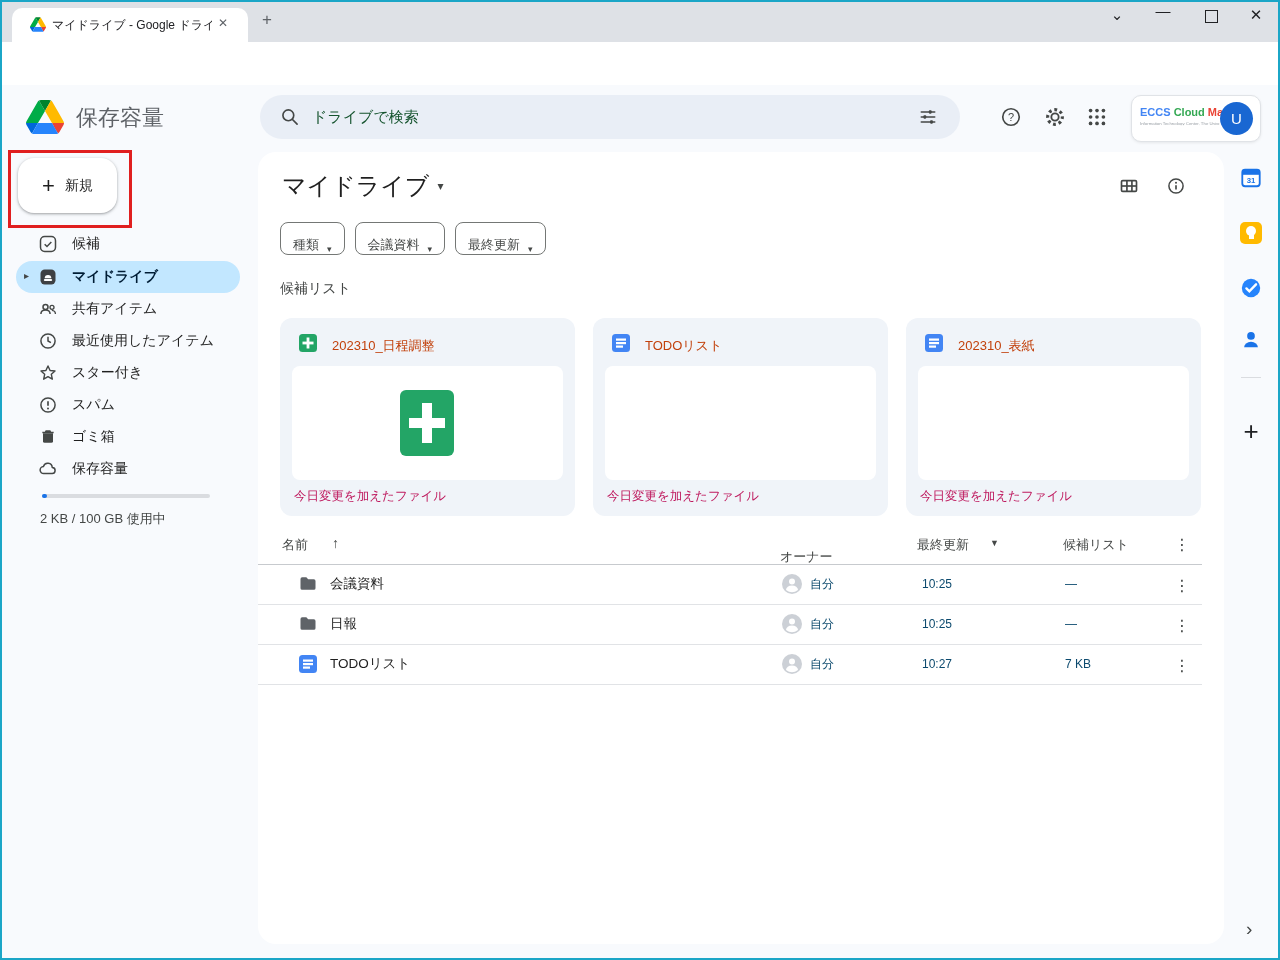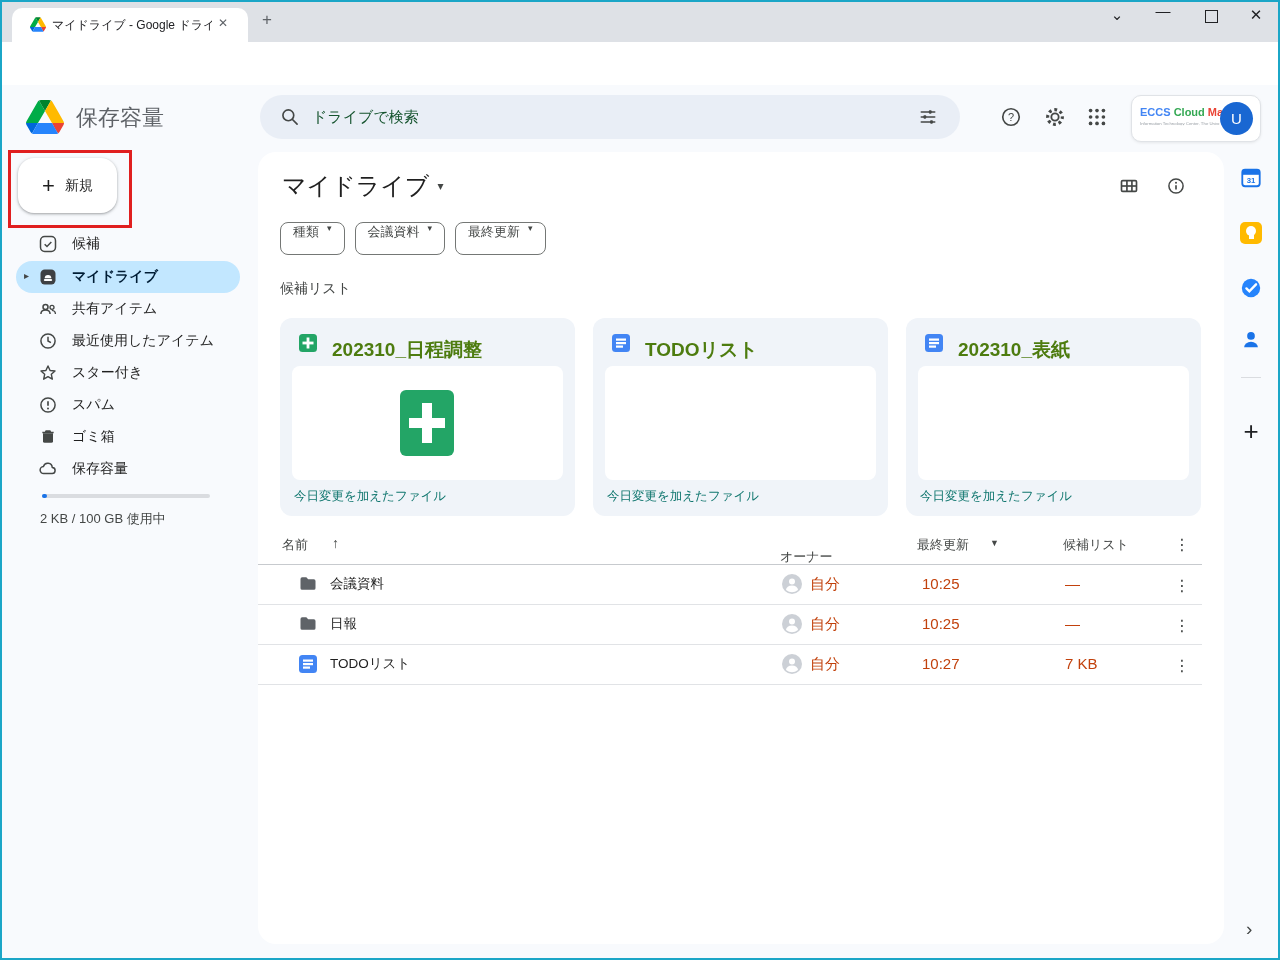--- a/index.html
+++ b/index.html
@@ -24,32 +24,32 @@
   .newbtn{position:absolute;left:18px;top:158px;width:99px;height:55px;background:#fff;border-radius:16px;
           box-shadow:0 1px 2px rgba(60,64,67,.3),0 1px 3px 1px rgba(60,64,67,.15);display:flex;align-items:center;justify-content:center;gap:10px;cursor:pointer}
   .redbox{position:absolute;left:8px;top:150px;width:118px;height:72px;border:3px solid #E01F1F;z-index:50;pointer-events:none}
   .navitem{position:absolute;left:0;width:240px;height:32px;display:flex;align-items:center;cursor:pointer}
   .navitem .ni{position:absolute;left:38px;width:20px;height:20px}
   .navitem .nl{position:absolute;left:72px;font-size:14px;color:#1f1f1f;white-space:nowrap}
   .navitem.selected .pill{position:absolute;left:16px;top:0;width:224px;height:32px;border-radius:16px;background:#C2E7FF}
   .navitem.selected .nl{font-weight:bold;color:#001d35}
   .navitem .caret{position:absolute;left:24px;top:9px;font-size:10px;color:#444746}
   .maincard{position:absolute;left:258px;top:152px;width:966px;height:792px;background:#fff;border-radius:18px}
-  .chip{height:31px;border:1px solid #747775;border-radius:8px;display:flex;align-items:flex-start;padding:0 12px;gap:8px;font-size:13px;color:#444746;background:#fff;cursor:pointer}
+  .chip{height:31px;border:1px solid #747775;border-radius:8px;display:flex;align-items:flex-end;padding:0 12px;gap:8px;font-size:13px;color:#444746;background:#fff;cursor:pointer}
   .card{position:absolute;top:166px;width:295px;height:198px;background:#f0f4f9;border-radius:12px;cursor:pointer}
-  .cardname{position:absolute;left:52px;top:19px;font-size:19px;font-weight:bold;color:#4d7c0f;white-space:nowrap}
+  .cardname{position:absolute;left:52px;top:19px;font-size:13px;font-weight:normal;color:#c2410c;white-space:nowrap}
   .cardicon{position:absolute;left:18px;top:15px;width:20px;height:20px}
   .preview{position:absolute;left:12px;top:48px;width:271px;height:114px;background:#fff;border-radius:8px}
-  .cardfoot{position:absolute;left:14px;top:170px;font-size:12.5px;color:#0f766e}
+  .cardfoot{position:absolute;left:14px;top:170px;font-size:12.5px;color:#be185d}
   .bigsheet{position:absolute;left:108px;top:24px;width:54px;height:66px;background:#23A566;border-radius:6px}
   .bigsheet::before{content:'';position:absolute;left:22px;top:13px;width:10px;height:40px;background:#fff}
   .bigsheet::after{content:'';position:absolute;left:9px;top:28px;width:36px;height:10px;background:#fff}
   .lhead{position:absolute;left:0;top:380px;width:944px;height:32px;border-bottom:1px solid #c7cace;font-size:13px;color:#444746}
   .lrow{position:absolute;left:0;width:944px;height:40px;border-bottom:1px solid #e1e3e6;cursor:pointer}
-  .cell{position:absolute;line-height:40px;font-size:15px;color:#c2410c;white-space:nowrap}
+  .cell{position:absolute;line-height:40px;font-size:12px;color:#0c4a6e;white-space:nowrap}
   .fname{color:#1f1f1f;font-size:13.5px}
   .ownerav{position:absolute;left:524px;top:10px;width:20px;height:20px}
   .kebab{font-size:16px;color:#444746;letter-spacing:0;cursor:pointer}
   .railicon{position:absolute;left:1240px;width:22px;height:22px;cursor:pointer}
   .dot{border-radius:50%}
 </style>
 </head>
 <body>
 
 <div class="tabstrip">

